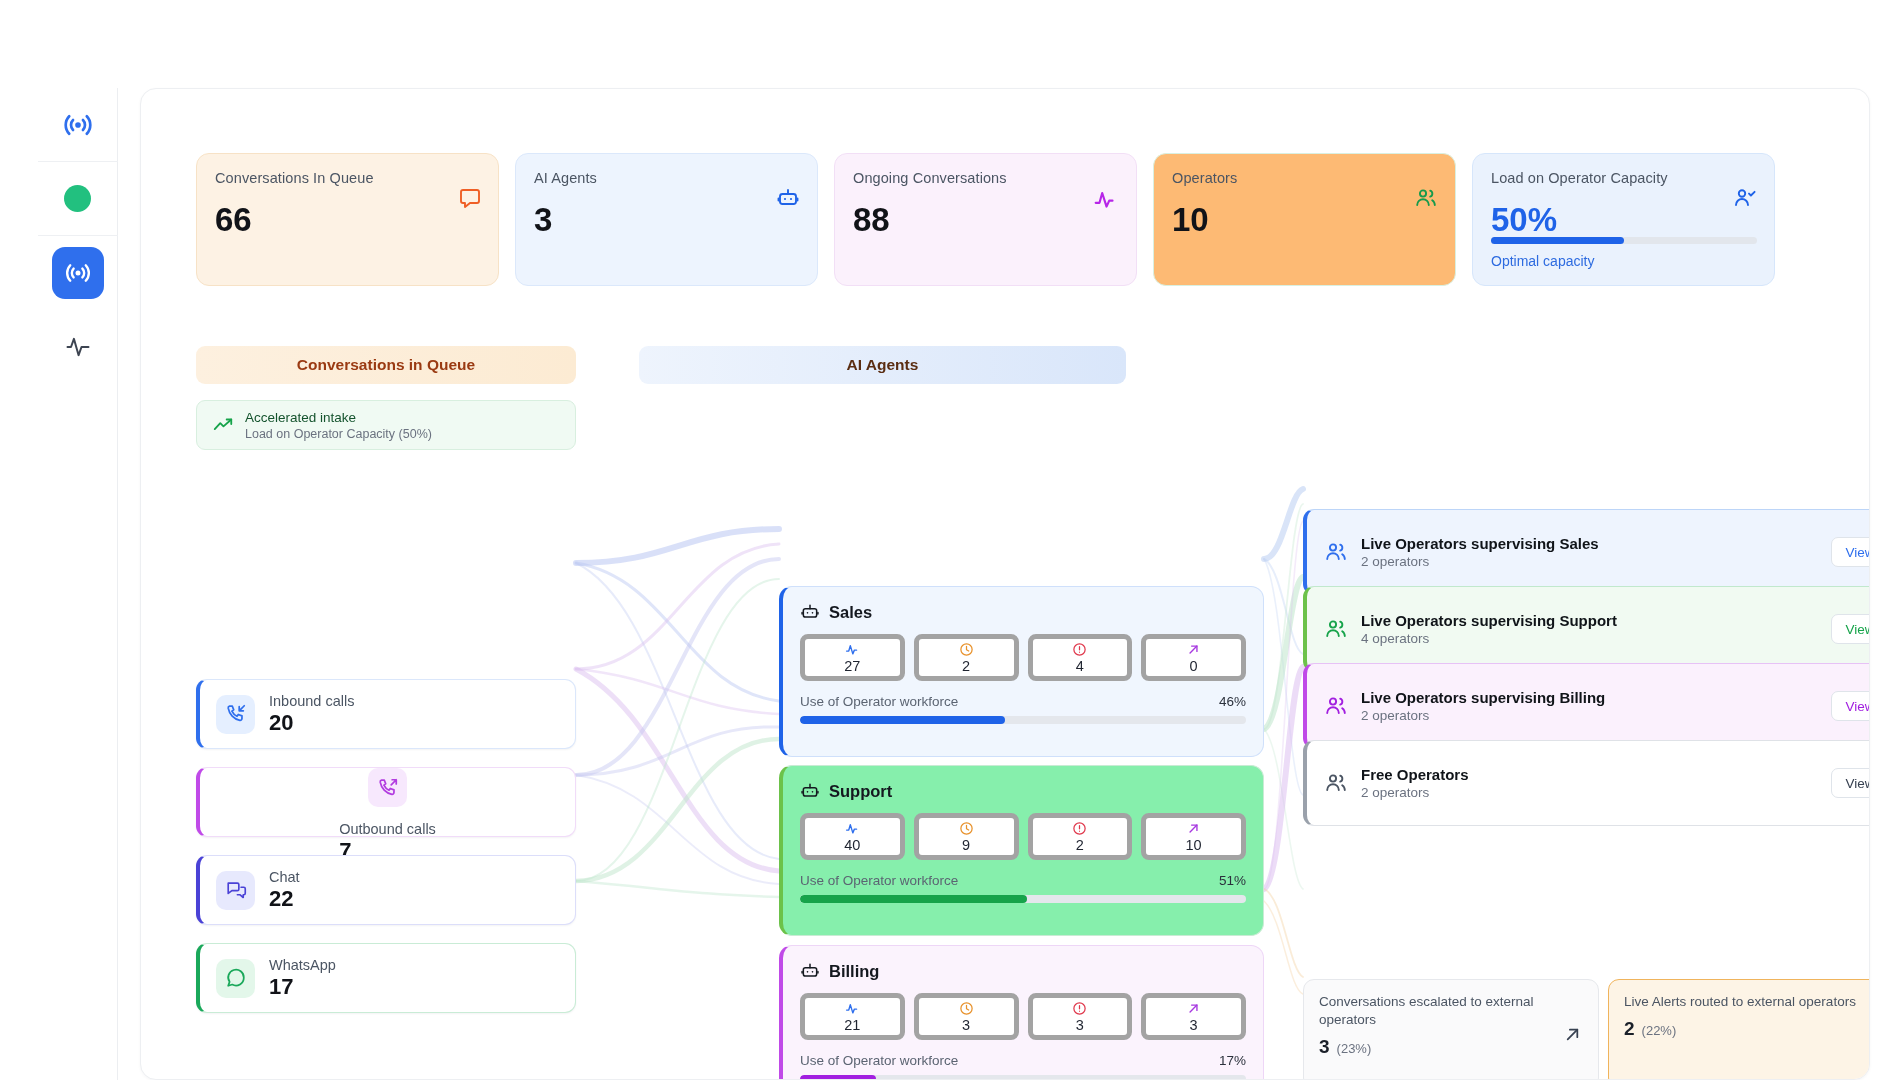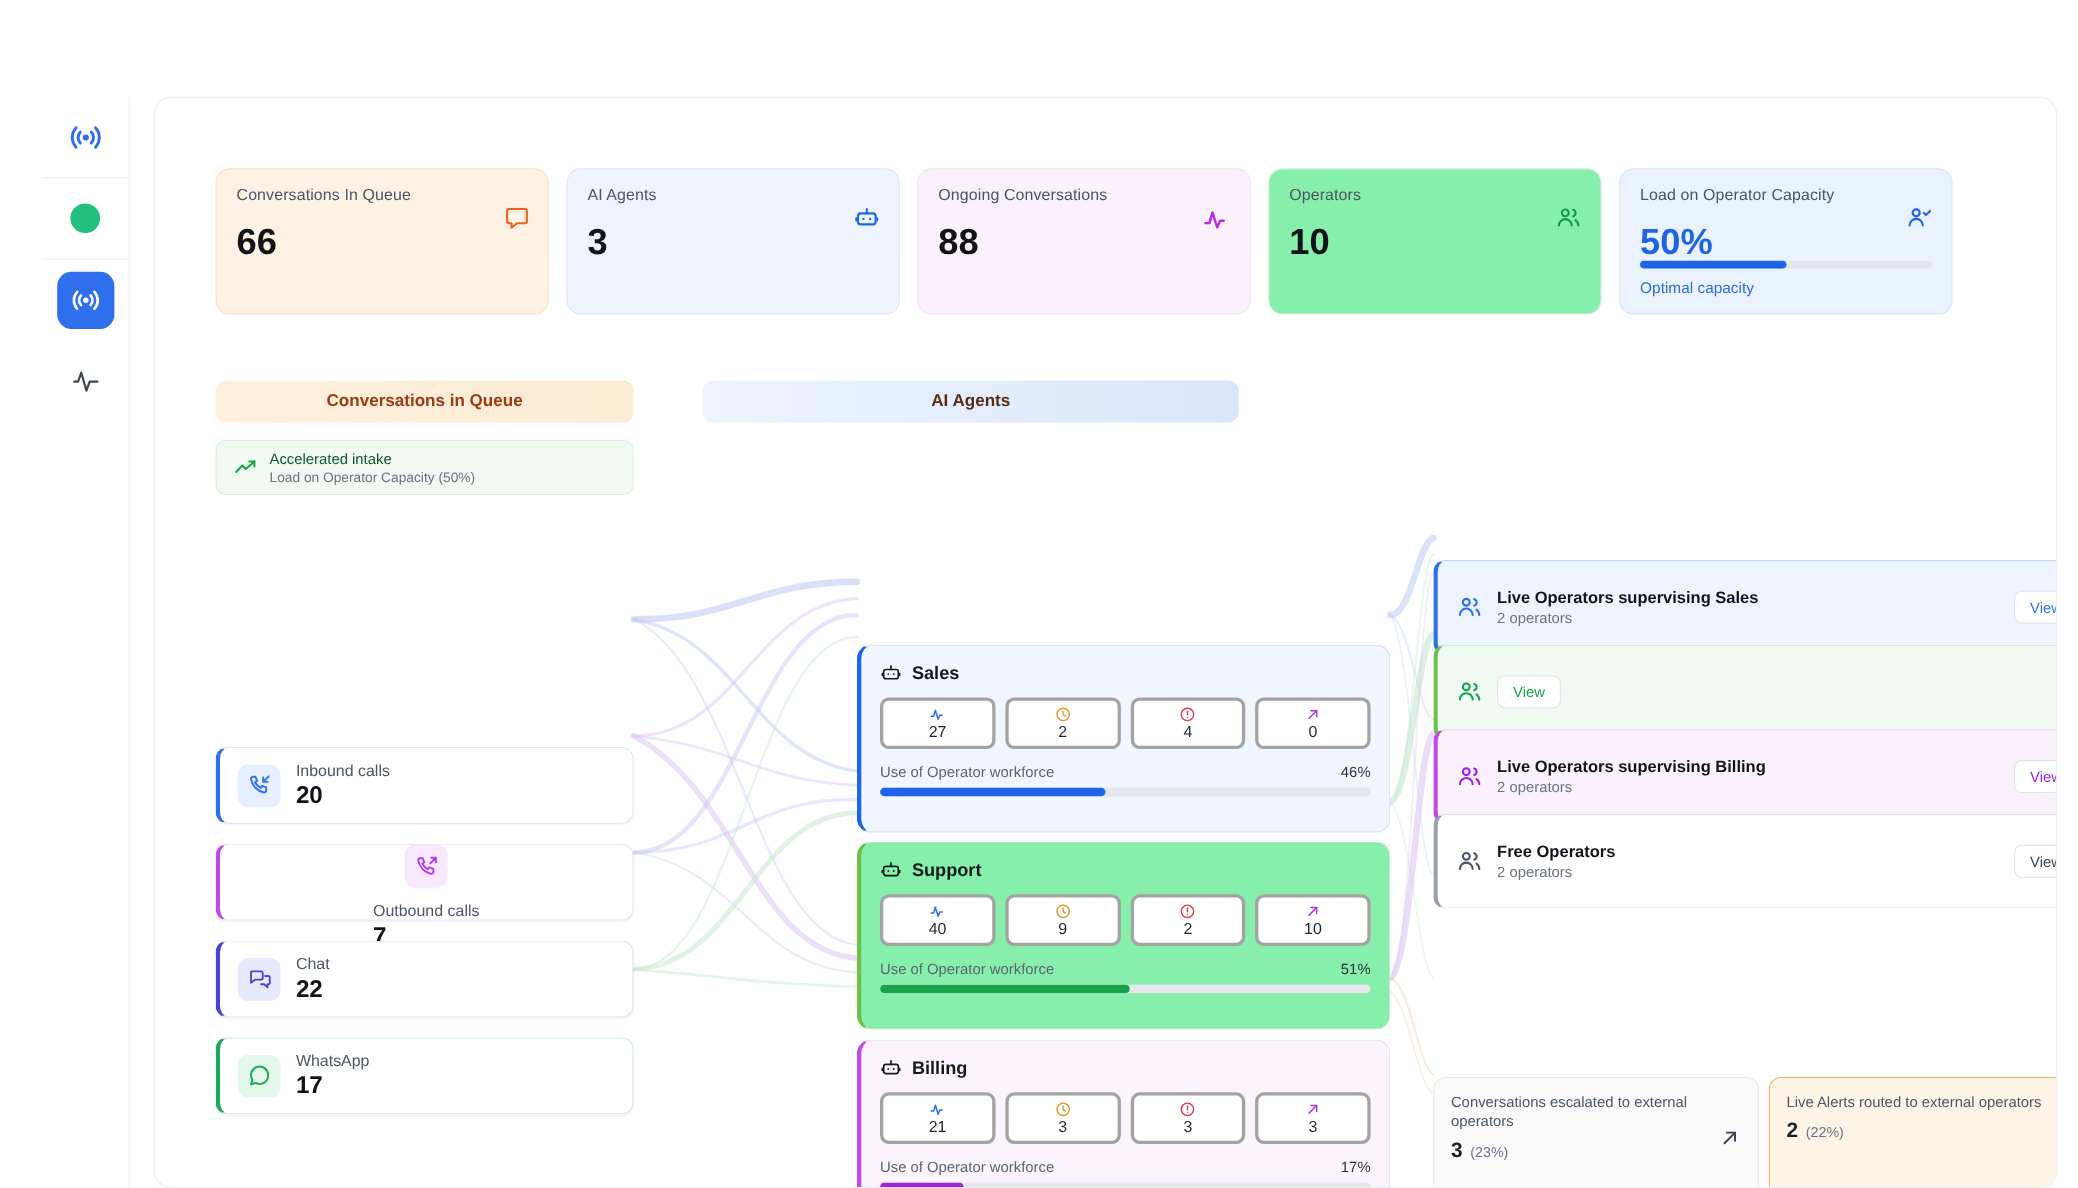--- a/index.html
+++ b/index.html
@@ -54,21 +54,21 @@
     padding: 16px 18px;
     position: relative;
   }
   .kpi-label { font-size: 14.5px; color: #4b5563; letter-spacing: .1px; }
   .kpi-value { font-size: 33px; font-weight: 700; color: #111318; margin-top: 16px; line-height: 1.1; }
   .kpi-value.accent { color: #1f63e8; }
   .kpi-icon { position: absolute; right: 17px; top: 32px; }
   .kpi.orange { background: #fdf2e4; border: 1px solid #f7e2c6; }
   .kpi.blue   { background: #edf4fe; border: 1px solid #dbe8fb; }
   .kpi.purple { background: #fbf1fc; border: 1px solid #f2dff6; }
-  .kpi.green  { background: #86efac; border: 1px solid #d9f0e1; }
+  .kpi.green  { background: #fdba74; border: 1px solid #d9f0e1; }
   .kpi.lblue  { background: #eaf2fd; border: 1px solid #d6e6fb; }
   .kpi-bar-track {
     position: absolute; left: 18px; bottom: 41px;
     width: 266px; height: 7px; border-radius: 4px; background: #e2e6ec;
   }
   .kpi-bar-fill { height: 7px; border-radius: 4px; background: #1f63e8; }
   .kpi-sub { position: absolute; left: 18px; bottom: 16px; font-size: 14px; color: #2d6be0; }
 
   
   .col-header {
@@ -127,21 +127,21 @@
     position: absolute; left: 638px;
     width: 485px;
     border-radius: 13px;
     padding: 15px 17px 32px;
   }
   .agent-head { display: flex; align-items: center; gap: 9px; margin-bottom: 12px; }
   .agent-title { font-size: 16.5px; font-weight: 700; color: #14181f; }
   .agent-stats { display: flex; gap: 9px; }
   .stat {
     flex: 1; height: 47px; background: #fff;
-    border: 3px solid #a3a3a3; border-radius: 8px;
+    border: 5px solid #a3a3a3; border-radius: 8px;
     display: flex; flex-direction: column; align-items: center; justify-content: center;
     gap: 1px;
   }
   .stat-val { font-size: 14.5px; color: #1f2430; }
   .wf-row {
     display: flex; justify-content: space-between; align-items: baseline;
     margin-top: 13px; margin-bottom: 7px;
   }
   .wf-label { font-size: 13.5px; color: #5b6472; }
   .wf-pct   { font-size: 13.5px; color: #2b313c; font-weight: 500; }
@@ -581,20 +581,24 @@
     </div>
 
     <div class="op" style="top:497px; background:#f1faf2; border:1px solid #c1e8cd; border-left:4px solid #6cc24a;">
       <span>
         <svg width="24" height="24" viewBox="0 0 24 24" fill="none" stroke="#16a34a" stroke-width="1.9" stroke-linecap="round" stroke-linejoin="round">
           <circle cx="9" cy="7.5" r="3.1"></circle>
             <path d="M3.2 19a5.8 5.8 0 0 1 11.6 0"></path>
           <path d="M16.2 4.7a3.1 3.1 0 0 1 0 5.9M18.2 14.2a5.8 5.8 0 0 1 2.6 4.8"></path>
         </svg>
       </span>
+      <div class="op-text">
+        <div class="op-title">Live Operators supervising Support</div>
+        <div class="op-sub">4 operators</div>
+      </div>
       <div class="op-view" style="color:#16a34a">View</div>
     </div>
 
     <div class="op" style="top:574px; background:#fbf1fd; border:1px solid #e7c2f6; border-left:4px solid #c04ae8;">
       <span>
         <svg width="24" height="24" viewBox="0 0 24 24" fill="none" stroke="#a21fe0" stroke-width="1.9" stroke-linecap="round" stroke-linejoin="round">
           <circle cx="9" cy="7.5" r="3.1"></circle>
             <path d="M3.2 19a5.8 5.8 0 0 1 11.6 0"></path>
           <path d="M16.2 4.7a3.1 3.1 0 0 1 0 5.9M18.2 14.2a5.8 5.8 0 0 1 2.6 4.8"></path>
         </svg>

